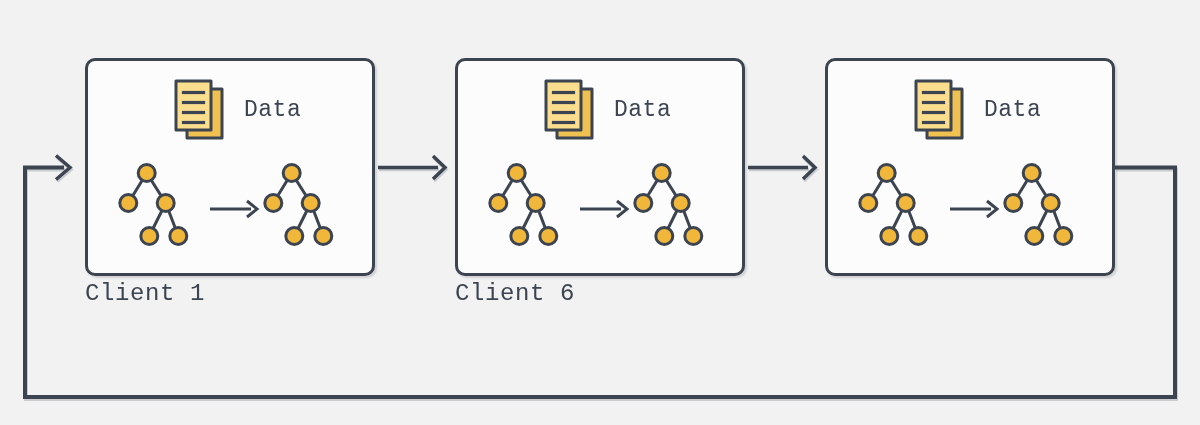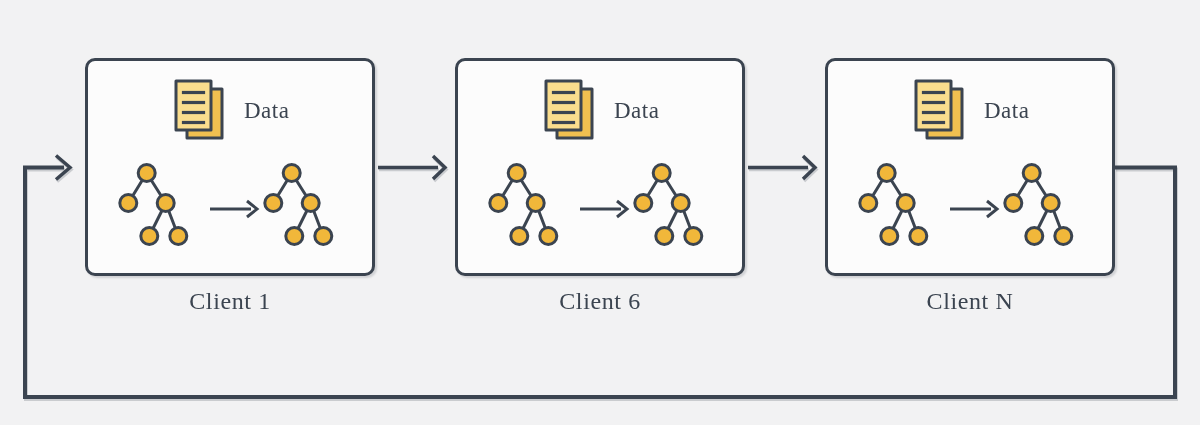--- a/index.html
+++ b/index.html
@@ -2,40 +2,40 @@
 <html style="--background: #f2f2f3; --box-fill: #fcfcfc; --stroke-dark: #3b4450; --node-yellow: #f1b73a; --doc-front: #fadd8d; --doc-back: #f0c050;"><head>
 <meta charset="utf-8">
 <style>
   :root{
     --background:#f2f2f3; --box-fill:#fcfcfc; --stroke-dark:#3b4450;
     --node-yellow:#f1b73a; --doc-front:#fadd8d; --doc-back:#f0c050;
   }
   html,body{margin:0;padding:0;}
   .stage{
     position:relative;width:1200px;height:425px;background:var(--background);
-    overflow:hidden;font-family:Liberation Serif, serif;
+    overflow:hidden;font-family:Liberation Mono, monospace;
     color:var(--stroke-dark);
   }
   .flow-layer{position:absolute;left:0;top:0;width:1200px;height:425px;
     filter:drop-shadow(1.5px 2px 0.5px rgba(59,68,80,0.22));}
   .flow{fill:none;stroke:var(--stroke-dark);stroke-width:4;}
   .flow-thin{fill:none;stroke:var(--stroke-dark);stroke-width:3.5;}
   .head{fill:none;stroke:var(--stroke-dark);stroke-width:3.5;stroke-linejoin:miter;}
   .client-box{
     position:absolute;top:58px;width:290px;height:218px;box-sizing:border-box;
     background:var(--box-fill);border:3px solid var(--stroke-dark);border-radius:10px;
     box-shadow:2px 2px 2px rgba(59,68,80,0.18);
   }
   .box-art{position:absolute;left:-3px;top:-3px;width:290px;height:218px;}
   .data-label{
     position:absolute;left:156px;top:36px;font-size:23px;font-weight:500;
     letter-spacing:0.5px;line-height:1.2;
   }
   .client-label{
-    position:absolute;top:288px;width:290px;text-align:center;font-size:24px;
+    position:absolute;top:280px;width:290px;text-align:left;font-size:24px;
     font-weight:500;letter-spacing:0.6px;
   }
   .edge{stroke:var(--stroke-dark);stroke-width:3;stroke-linecap:round;}
   .node{fill:var(--node-yellow);stroke:var(--stroke-dark);stroke-width:3;}
   .sheet-front{fill:var(--doc-front);stroke:var(--stroke-dark);stroke-width:3;stroke-linejoin:round;}
   .sheet-back{fill:var(--doc-back);stroke:var(--stroke-dark);stroke-width:3;stroke-linejoin:round;}
   .doc-line{stroke:var(--stroke-dark);stroke-width:3.2;stroke-linecap:square;}
   .inner-arrow{fill:none;stroke:var(--stroke-dark);stroke-width:3;}
 </style>
 </head>
@@ -106,15 +106,14 @@
   </div>
   <div class="client-label" style="left:455px">Client 6</div>
 
   <div class="client-box" style="left:825px">
     <svg class="box-art" viewBox="0 0 290 218">
       <use href="#g-docs"></use>
       <use href="#g-trees"></use>
     </svg>
     <span class="data-label">Data</span>
   </div>
-  <div class="client-label" style="left:825px">Client N</div>
 
 </div>
 
 </body></html>

